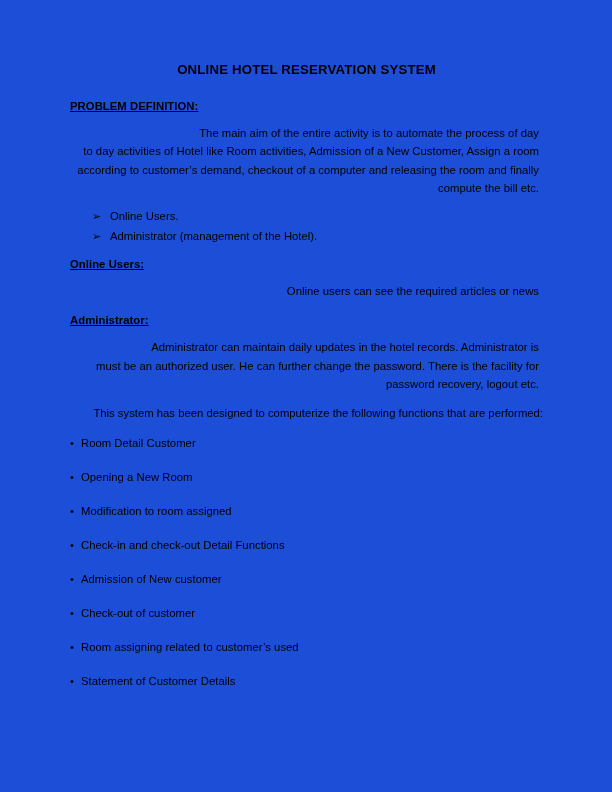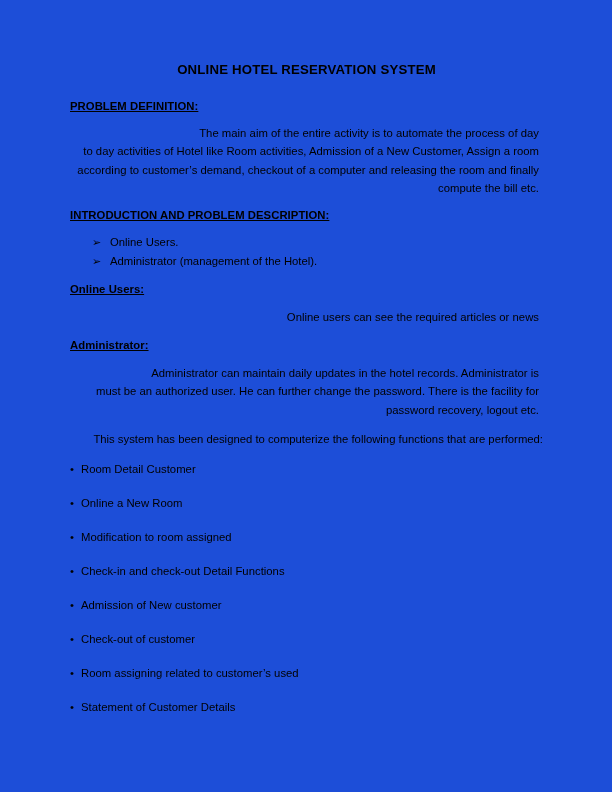--- a/index.html
+++ b/index.html
@@ -116,42 +116,41 @@
 <body>
 
 <div class="page">
 
   <h1 class="doc-title">ONLINE HOTEL RESERVATION SYSTEM</h1>
 
   <div class="heading">PROBLEM DEFINITION:</div>
 
   <p class="para indent-deep"><span class="lead-indent"></span><span>The main aim of the entire activity is to automate the process of day to day activities of Hotel like Room activities, Admission of a New Customer, Assign a room according to customer’s demand, checkout of a computer and releasing the room and finally compute the bill etc.</span></p>
 
-  <div class="heading">INTRODUCTION AND PROBLEM DESCRIPTION:</div>
 
 
 
   <ul class="arrow-list">
     <li><span class="arrow-glyph">➢</span><span>Online Users.</span></li>
     <li><span class="arrow-glyph">➢</span><span>Administrator (management of the Hotel).</span></li>
   </ul>
 
   <div class="heading">Online Users:</div>
 
   <p class="para indent-mid"><span class="lead-indent"></span><span>Online users can see the required articles or news</span></p>
 
   <div class="heading gap-before-admin">Administrator:</div>
 
   <p class="para indent-mid2"><span class="lead-indent"></span><span>Administrator can maintain daily updates in the hotel records. Administrator is must be an authorized user. He can further change the password. There is the facility for password recovery, logout etc.</span></p>
 
   <div class="intro-line">This system has been designed to computerize the following functions that are performed:</div>
 
   <ul class="dot-list">
     <li><span class="dot-glyph">•</span><span>Room Detail Customer</span></li>
-    <li><span class="dot-glyph">•</span><span>Online a New Room</span></li>
+    <li><span class="dot-glyph">•</span><span>Opening a New Room</span></li>
     <li><span class="dot-glyph">•</span><span>Modification to room assigned</span></li>
     <li><span class="dot-glyph">•</span><span>Check-in and check-out Detail Functions</span></li>
     <li><span class="dot-glyph">•</span><span>Admission of New customer</span></li>
     <li><span class="dot-glyph">•</span><span>Check-out of customer</span></li>
     <li><span class="dot-glyph">•</span><span>Room assigning related to customer’s used</span></li>
     <li><span class="dot-glyph">•</span><span>Statement of Customer Details</span></li>
 
   </ul>
 
 </div>

